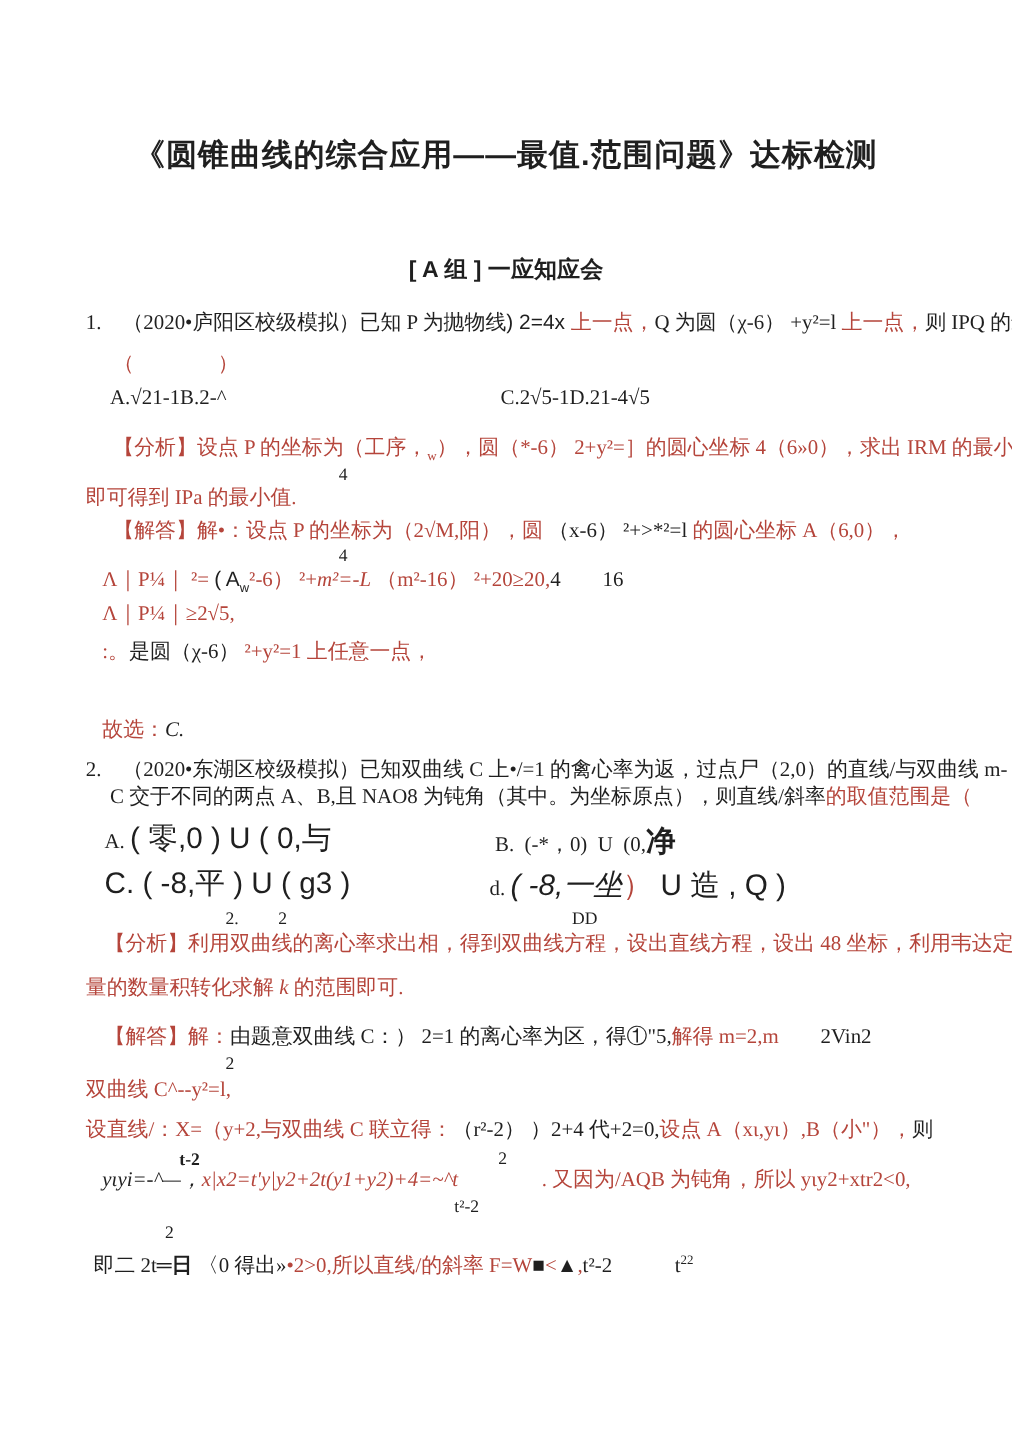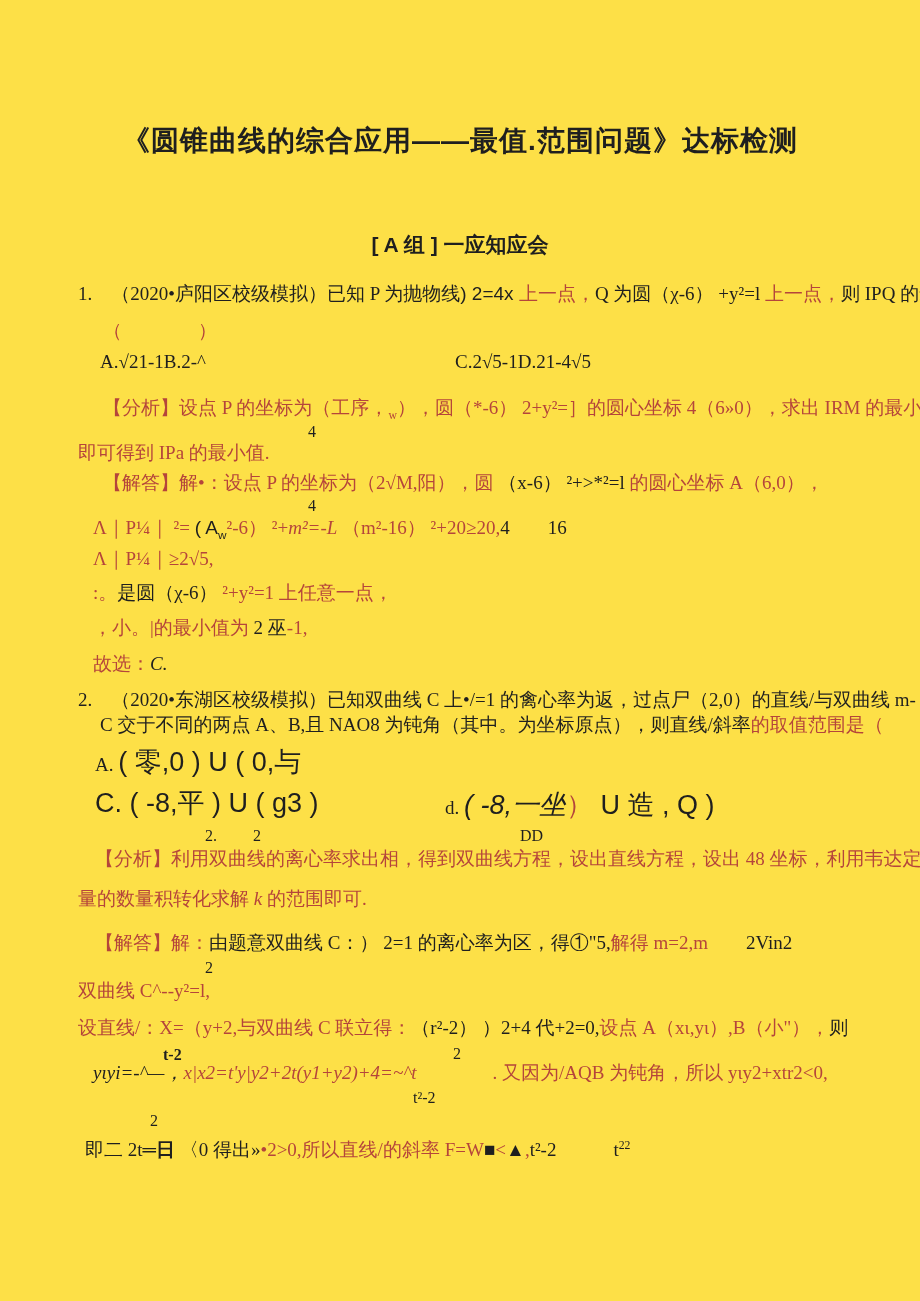--- a/index.html
+++ b/index.html
@@ -1,21 +1,21 @@
 <!DOCTYPE html>
 <html><head>
 <meta charset="utf-8">
 <style>
   html,body{margin:0;padding:0;}
   body{background:#e8e8e8;}
   #page{
     position:relative;
     width:920px;height:1301px;
     margin:0 auto;
-    background:#fde047;
+    background:#ffffff;
     font-family:"Liberation Serif",serif;
     overflow:hidden;
   }
   .doc-title{
     position:absolute;left:0;top:122px;width:920px;
     text-align:center;font-size:28px;font-weight:bold;
     font-family:"Liberation Sans",sans-serif;color:#1f1f1f;
     letter-spacing:1px;
   }
   .section-heading{
@@ -46,26 +46,26 @@
   <div class="line" style="left:100px;top:350px;"><span style="color: rgb(31, 31, 31);">A.√21-1B.2-^</span></div>
   <div class="line" style="left:455px;top:350px;"><span style="color: rgb(31, 31, 31);">C.2√5-1D.21-4√5</span></div>
   <div class="line" style="left:103px;top:396px;"><span style="color: rgb(181, 69, 59);">【分析】设点 P 的坐标为（工序，</span><span class="sub" style="color: rgb(181, 69, 59);">w</span><span style="color: rgb(181, 69, 59);">），圆（*-6） 2+y²=］的圆心坐标 4（6»0），求出 IRM 的最小值，</span></div>
   <div class="line small" style="left:308px;top:423px;"><span style="color: rgb(31, 31, 31);">4</span></div>
   <div class="line" style="left:78px;top:441px;"><span style="color: rgb(181, 69, 59);">即可得到 IPa 的最小值.</span></div>
   <div class="line" style="left:103px;top:471px;"><span style="color: rgb(181, 69, 59);">【解答】解•：设点 P 的坐标为（2√M,阳），圆</span><span style="color: rgb(31, 31, 31);"> （x-6） ²+&gt;*²=l </span><span style="color: rgb(181, 69, 59);">的圆心坐标 A（6,0），</span></div>
   <div class="line small" style="left:308px;top:497px;"><span style="color: rgb(31, 31, 31);">4</span></div>
   <div class="line" style="left:93px;top:516px;"><span style="color: rgb(181, 69, 59);">Λ｜P¼｜ ²= </span><span class="sans" style="color: rgb(31, 31, 31);">( A</span><span class="sub sans" style="color: rgb(31, 31, 31);">w</span><span style="color: rgb(181, 69, 59);">²-6） ²+</span><span style="color: rgb(181, 69, 59); font-style: italic;">m²=-L</span><span style="color: rgb(181, 69, 59);"> （m²-16） ²+20≥20,</span><span style="color: rgb(31, 31, 31);">4</span><span style="color: rgb(31, 31, 31);">　　16</span></div>
   <div class="line" style="left:93px;top:547px;"><span style="color: rgb(181, 69, 59);">Λ｜P¼｜≥2√5,</span></div>
   <div class="line" style="left:93px;top:581px;"><span style="color: rgb(181, 69, 59);">:。</span><span style="color: rgb(31, 31, 31);">是圆（χ-6）</span><span style="color: rgb(181, 69, 59);"> ²+y²=1 上任意一点，</span></div>
-  <div class="line" style="left:93px;top:616px;"><span style="color: rgb(181, 69, 59);">，小。|的最小值为 </span><span style="color: rgb(31, 31, 31);">2 巫</span><span style="color: rgb(181, 69, 59);">-1,</span></div>
   <div class="line" style="left:93px;top:652px;"><span style="color: rgb(181, 69, 59);">故选：</span><span style="color: rgb(31, 31, 31); font-style: italic;">C.</span></div>
 
   <div class="line" style="left:78px;top:688px;"><span style="color: rgb(31, 31, 31);">2.　（2020•东湖区校级模拟）已知双曲线 C 上•/=1 的禽心率为返，过点尸（2,0）的直线/与双曲线 m-  2</span></div>
   <div class="line" style="left:100px;top:713px;"><span style="color: rgb(31, 31, 31);">C 交于不同的两点 A、B,且 NAO8 为钝角（其中。为坐标原点），则直线/斜率</span><span style="color: rgb(181, 69, 59);">的取值范围是（　　　　　）</span></div>
   <div class="line" style="left:95px;top:747px;"><span style="color: rgb(31, 31, 31);">A. </span><span class="lg" style="color: rgb(31, 31, 31);">( 零,0 ) U ( 0,与</span></div>
+  <div class="line" style="left:450px;top:750px;"><span style="color: rgb(31, 31, 31);">B.  (-*，0)  U  (0,</span><span class="lg" style="color: rgb(31, 31, 31); font-weight: bold;">净</span></div>
   <div class="line" style="left:95px;top:788px;"><span class="lg" style="color: rgb(31, 31, 31);">C. ( -8,平 ) U ( g3 )</span></div>
   <div class="line small" style="left:205px;top:827px;"><span style="color: rgb(31, 31, 31);">2.　　 2</span></div>
   <div class="line" style="left:445px;top:790px;"><span style="color: rgb(31, 31, 31);">d. </span><span class="lg" style="color: rgb(31, 31, 31); font-style: italic;">( -8,一坐</span><span class="lg" style="color: rgb(181, 69, 59);">）</span><span class="lg" style="color: rgb(31, 31, 31);"> U 造 , Q )</span></div>
   <div class="line small" style="left:520px;top:827px;"><span style="color: rgb(31, 31, 31);">DD</span></div>
   <div class="line" style="left:95px;top:847px;"><span style="color: rgb(181, 69, 59);">【分析】利用双曲线的离心率求出相，得到双曲线方程，设出直线方程，设出 48 坐标，利用韦达定理结合向</span></div>
   <div class="line" style="left:78px;top:887px;"><span style="color: rgb(181, 69, 59);">量的数量积转化求解 </span><span style="color: rgb(181, 69, 59); font-style: italic;">k</span><span style="color: rgb(181, 69, 59);"> 的范围即可.</span></div>
   <div class="line" style="left:95px;top:931px;"><span style="color: rgb(181, 69, 59);">【解答】解：</span><span style="color: rgb(31, 31, 31);">由题意双曲线 C：） 2=1 的离心率为区，得①"5,</span><span style="color: rgb(181, 69, 59); font-family: Liberation Serif, serif;">解得 m=2,m</span><span style="color: rgb(31, 31, 31);">　　2Vin2</span></div>
   <div class="line small" style="left:205px;top:959px;"><span style="color: rgb(31, 31, 31);">2</span></div>
   <div class="line" style="left:78px;top:979px;"><span style="color: rgb(181, 69, 59);">双曲线 C^--y²=l,</span></div>
   <div class="line" style="left:78px;top:1016px;"><span style="color: rgb(181, 69, 59);">设直线/：X=（y+2,与双曲线 C 联立得：</span><span style="color: rgb(31, 31, 31);">（r²-2） ）2+4 代+2=0,</span><span style="color: rgb(181, 69, 59);">设点 A（xι,yι）,B（小"），</span><span style="color: rgb(31, 31, 31);">则</span></div>

